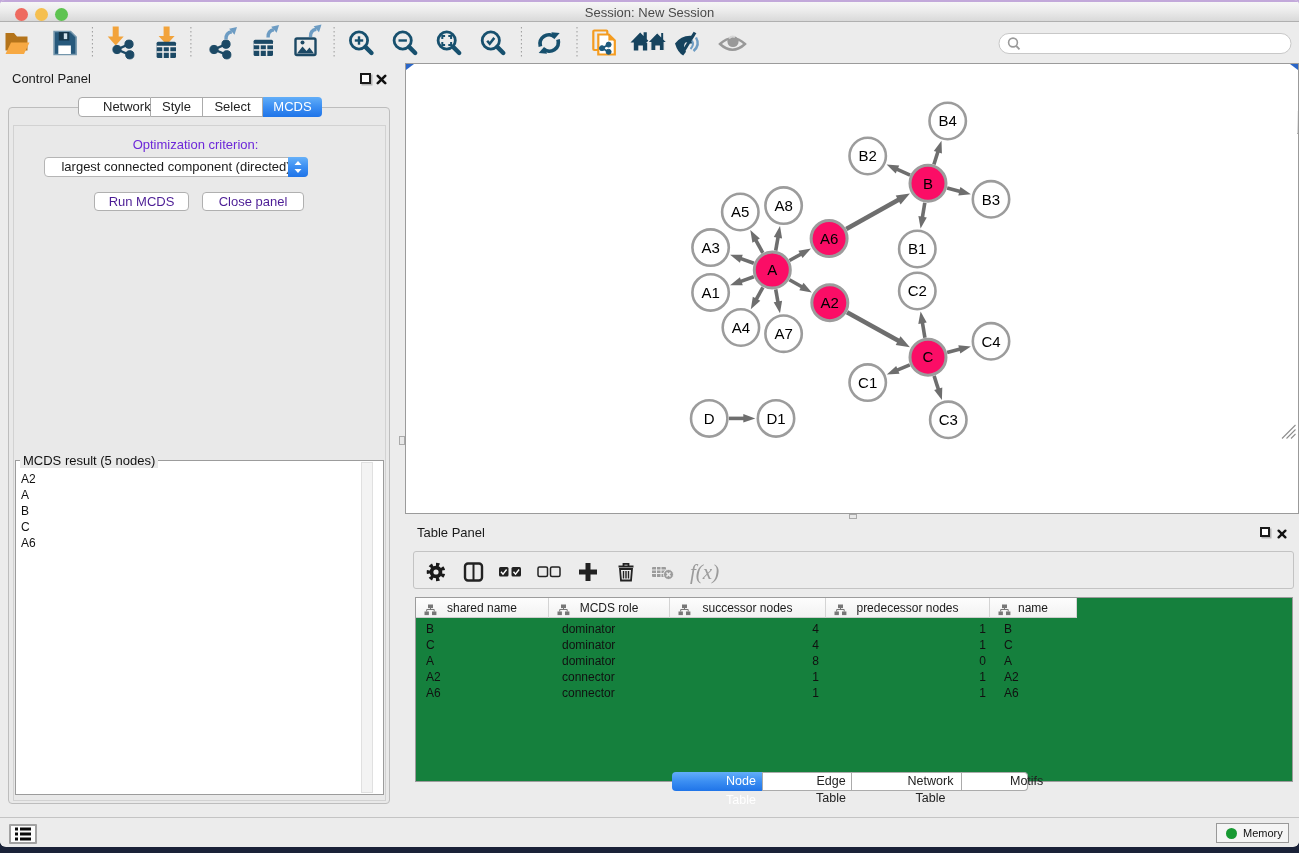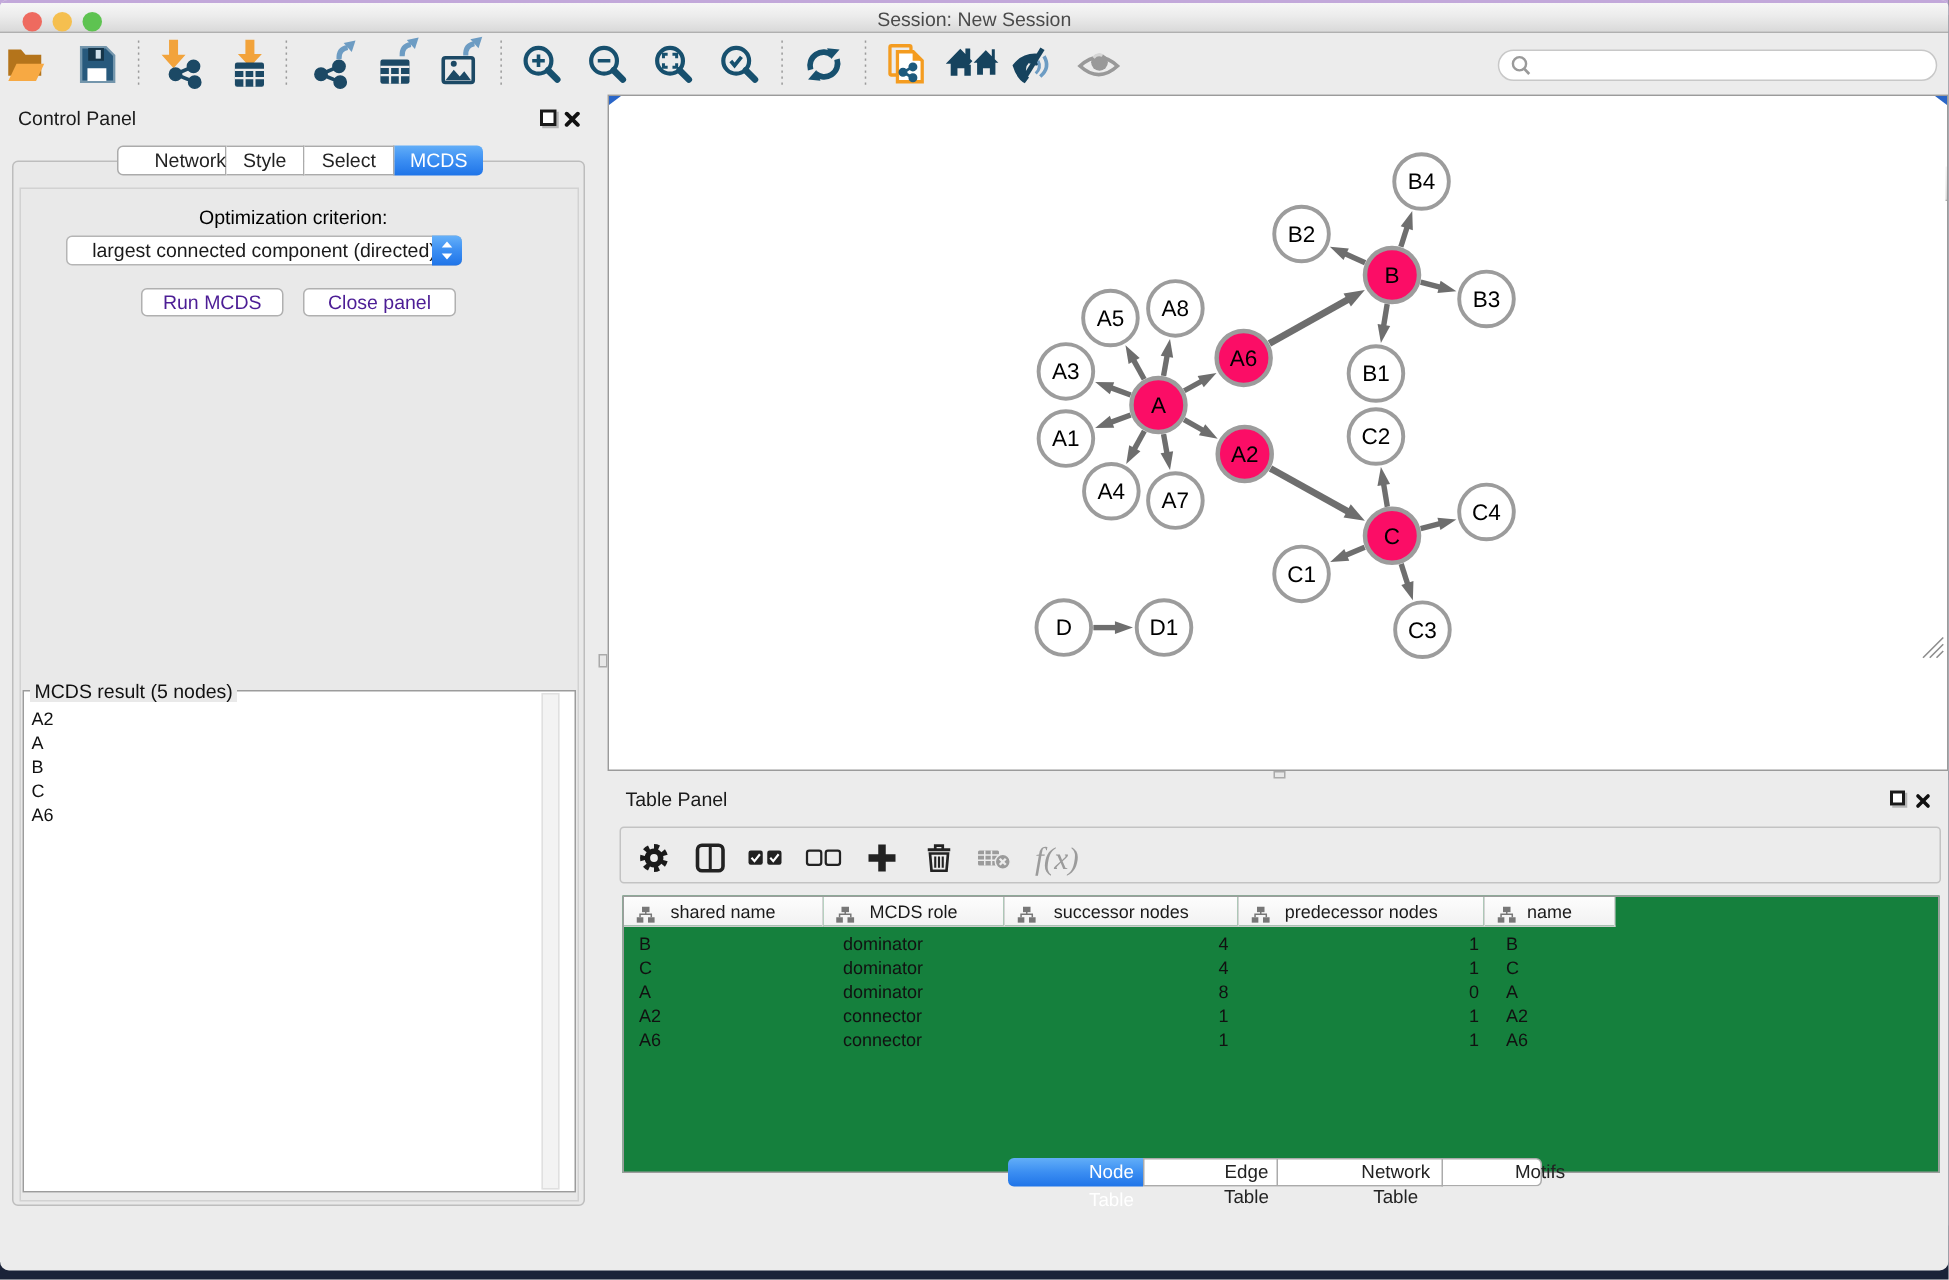--- a/index.html
+++ b/index.html
@@ -26,21 +26,21 @@
 #cp-max { position:absolute; left:360px; top:10px; width:11px; height:11px; border:2px solid #1a1a1a; background:#fff; box-shadow:1.5px 1.5px 0 #b5b5b5; }
 #cp-close { position:absolute; left:376px; top:10px; font-size:13px; font-weight:bold; color:#111; }
 #cp-pane { position:absolute; left:8px; top:44px; width:382px; height:697px; border:1px solid #bdbdbd; border-radius:4px; background:#e9e9e9; }
 #cp-pane-inner { position:absolute; left:4px; top:17px; width:373px; height:676px; border:1px solid #d2d2d2; }
 .cptab { position:absolute; top:34px; height:20px; background:#fff; border:1px solid #ababab; font-size:13px; color:#222; text-align:center; line-height:18px; }
 #tab-network { left:78px; width:73px; border-radius:4px 0 0 4px;padding-left:24px; }
 #tab-style { left:151px; width:52px; border-left:none; }
 #tab-select { left:203px; width:60px; border-left:none; }
 #tab-mcds { left:263px; width:59px; border:none; border-radius:0 4px 4px 0;
   background:linear-gradient(180deg,#62aef8 0%,#3b8ef2 50%,#1f74e8 100%); color:#fff; line-height:20px; }
-#opt-label { position:absolute; left:0; top:74px; width:391px; text-align:center; font-size:13px; color:#000000; }
+#opt-label { position:absolute; left:0; top:74px; width:391px; text-align:center; font-size:13px; color:#6d28d9; }
 #dropdown { position:absolute; left:44px; top:94px; width:264px; height:20px; background:#fff; border:1px solid #b5b5b5; border-radius:4px; font-size:13px; color:#1a1a1a; text-align:center; line-height:18px; }
 #dd-btn { position:absolute; right:-1px; top:-1px; width:20px; height:20px; border-radius:0 4px 4px 0;
   background:linear-gradient(180deg,#66b1f9 0%,#3b8ef2 50%,#1f74e8 100%); }
 .btn { position:absolute; top:129px; height:19px; background:#fff; border:1px solid #b0b0b0; border-radius:4px; font-size:13px; color:#4c1d95; text-align:center; line-height:17px; }
 #btn-run { left:94px; width:95px; }
 #btn-close { left:202px; width:102px; }
 #mcds-box { position:absolute; left:15px; top:397px; width:369px; height:335px; background:#fff; border:1px solid #9c9c9c; }
 #mcds-legend { position:absolute; left:4px; top:-8px; background:#e9e9e9; font-size:13px; color:#111; padding:0 3px; }
 #mcds-list { position:absolute; left:5px; top:10px; font-size:12px; color:#111; line-height:16px; }
 #mcds-scroll { position:absolute; left:345px; top:1px; width:12px; height:331px; background:#f3f3f3; border:1px solid #e0e0e0; }
@@ -465,13 +465,29 @@
         <div class="trow" style="left:146px;top:87.9px;">connector</div>
         <div class="trow tnum" style="left:300px;top:87.9px;width:103px;">1</div>
         <div class="trow tnum" style="left:470px;top:87.9px;width:100px;">1</div>
         <div class="trow" style="left:588px;top:87.9px;">A6</div>
 </div>
     <div class="btab" id="bt-node">Node Table</div>
     <div class="btab" id="bt-edge">Edge Table</div>
     <div class="btab" id="bt-net">Network Table</div>
     <div class="btab" id="bt-motifs">Motifs</div>
   </div>
+  <div id="statusbar">
+    <div id="list-btn"><svg width="24" height="16" viewBox="0 0 24 16">
+          <g fill="#0a0a0a">
+            <rect x="4" y="1.5" width="3" height="3"></rect>
+            <rect x="4" y="6.5" width="3" height="3"></rect>
+            <rect x="4" y="11.5" width="3" height="3"></rect>
+            <rect x="9" y="1.5" width="11" height="3"></rect>
+            <rect x="9" y="6.5" width="11" height="3"></rect>
+            <rect x="9" y="11.5" width="11" height="3"></rect>
+          </g>
+        </svg></div>
+    <div id="mem-btn">
+        <div id="mem-dot"></div>
+        <div id="mem-text">Memory</div>
+      </div>
+  </div>
 </div>
 
 </body></html>

